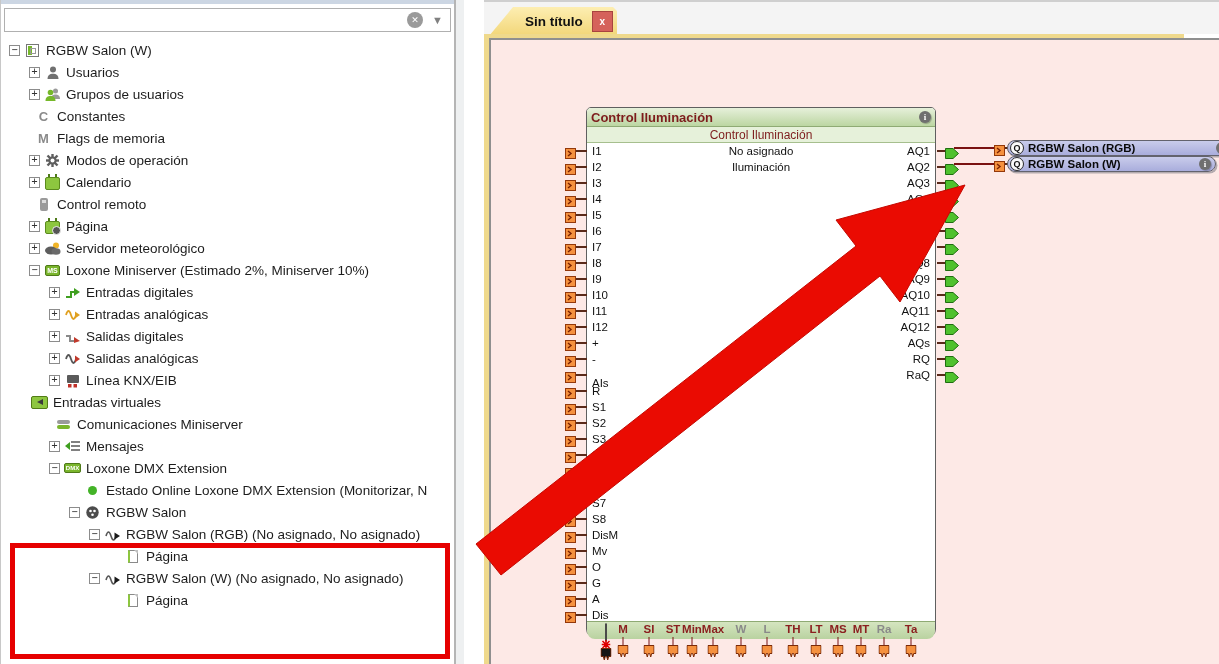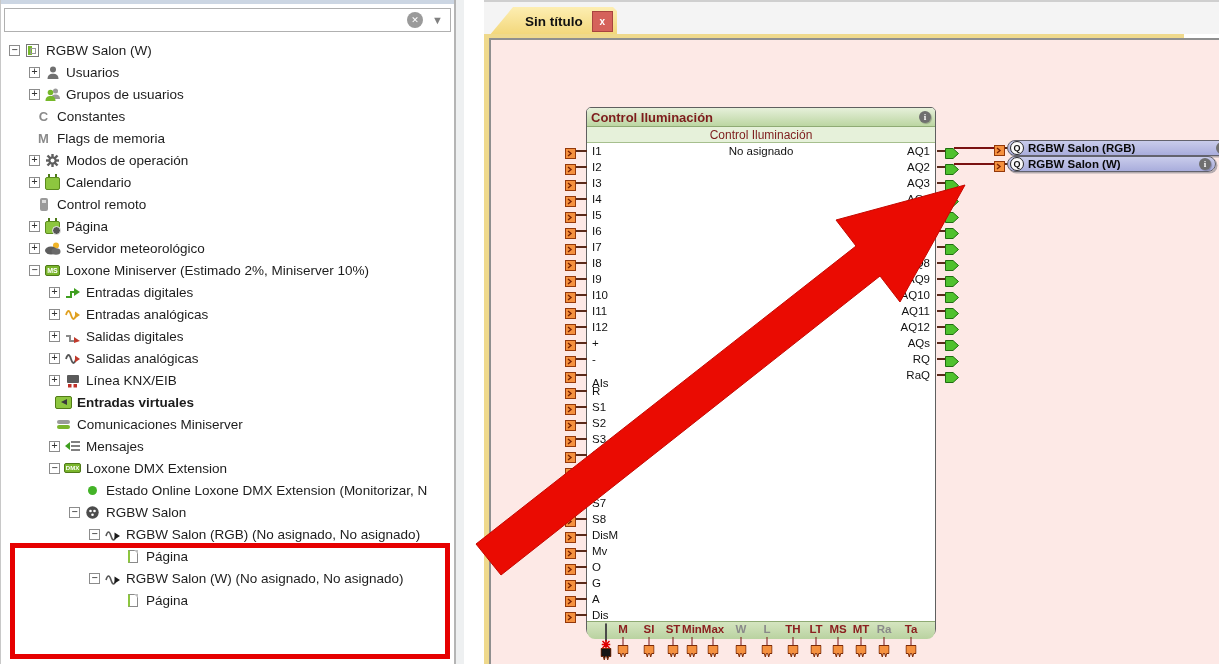--- a/index.html
+++ b/index.html
@@ -292,21 +292,21 @@
           <span class="exp">+</span>
           <span class="ticon">
             <svg width="16" height="15">
               <rect x="2" y="2" width="12" height="8" rx="1" fill="#5a5a5a"></rect>
               <rect x="3" y="11" width="3.5" height="3.5" fill="#c03028"></rect>
               <rect x="8.5" y="11" width="3.5" height="3.5" fill="#c03028"></rect>
             </svg>
           </span>
           <span class="tlabel">Línea KNX/EIB</span>
         </div>
-        <div class="trow" style="padding-left: 48px; font-weight: bold;">
+        <div class="trow" style="padding-left: 24px;">
           <span class="expblank "></span>
           <span class="ticon">
             <span class="vbox">
               <i class="arrL"></i>
             </span>
           </span>
           <span class="tlabel">Entradas virtuales</span>
         </div>
         <div class="trow" style="padding-left: 48px;">
           <span class="expblank "></span>
@@ -617,20 +617,21 @@
                   </svg></span>
                 <span class="iolabel out" style="top:209px">RQ</span>
                 <span class="outconn" style="top:210px"><svg width="14" height="11">
                     <polygon points="0.5,0.5 8,0.5 13.5,5.5 8,10.5 0.5,10.5" fill="#4fc12d" stroke="#1f6e10"></polygon>
                   </svg></span>
                 <span class="iolabel out" style="top:225px">RaQ</span>
                 <span class="outconn" style="top:226px"><svg width="14" height="11">
                     <polygon points="0.5,0.5 8,0.5 13.5,5.5 8,10.5 0.5,10.5" fill="#4fc12d" stroke="#1f6e10"></polygon>
                   </svg></span>
                 <span class="ctext" style="top:1px">No asignado</span>
+                <span class="ctext" style="top:17px">Iluminación</span>
               </div>
             <div class="fb-footer" id="fb-footer">
                 <span style="position:absolute;left:19px;top:2px;transform:translateX(-50%);"><span class="bat"></span></span>
                 <span class="param " style="left:36px">M</span>
                 <span class="param " style="left:62px">SI</span>
                 <span class="param " style="left:86px">ST</span>
                 <span class="param " style="left:105px">Min</span>
                 <span class="param " style="left:126px">Max</span>
                 <span class="param dim" style="left:154px">W</span>
                 <span class="param dim" style="left:180px">L</span>

